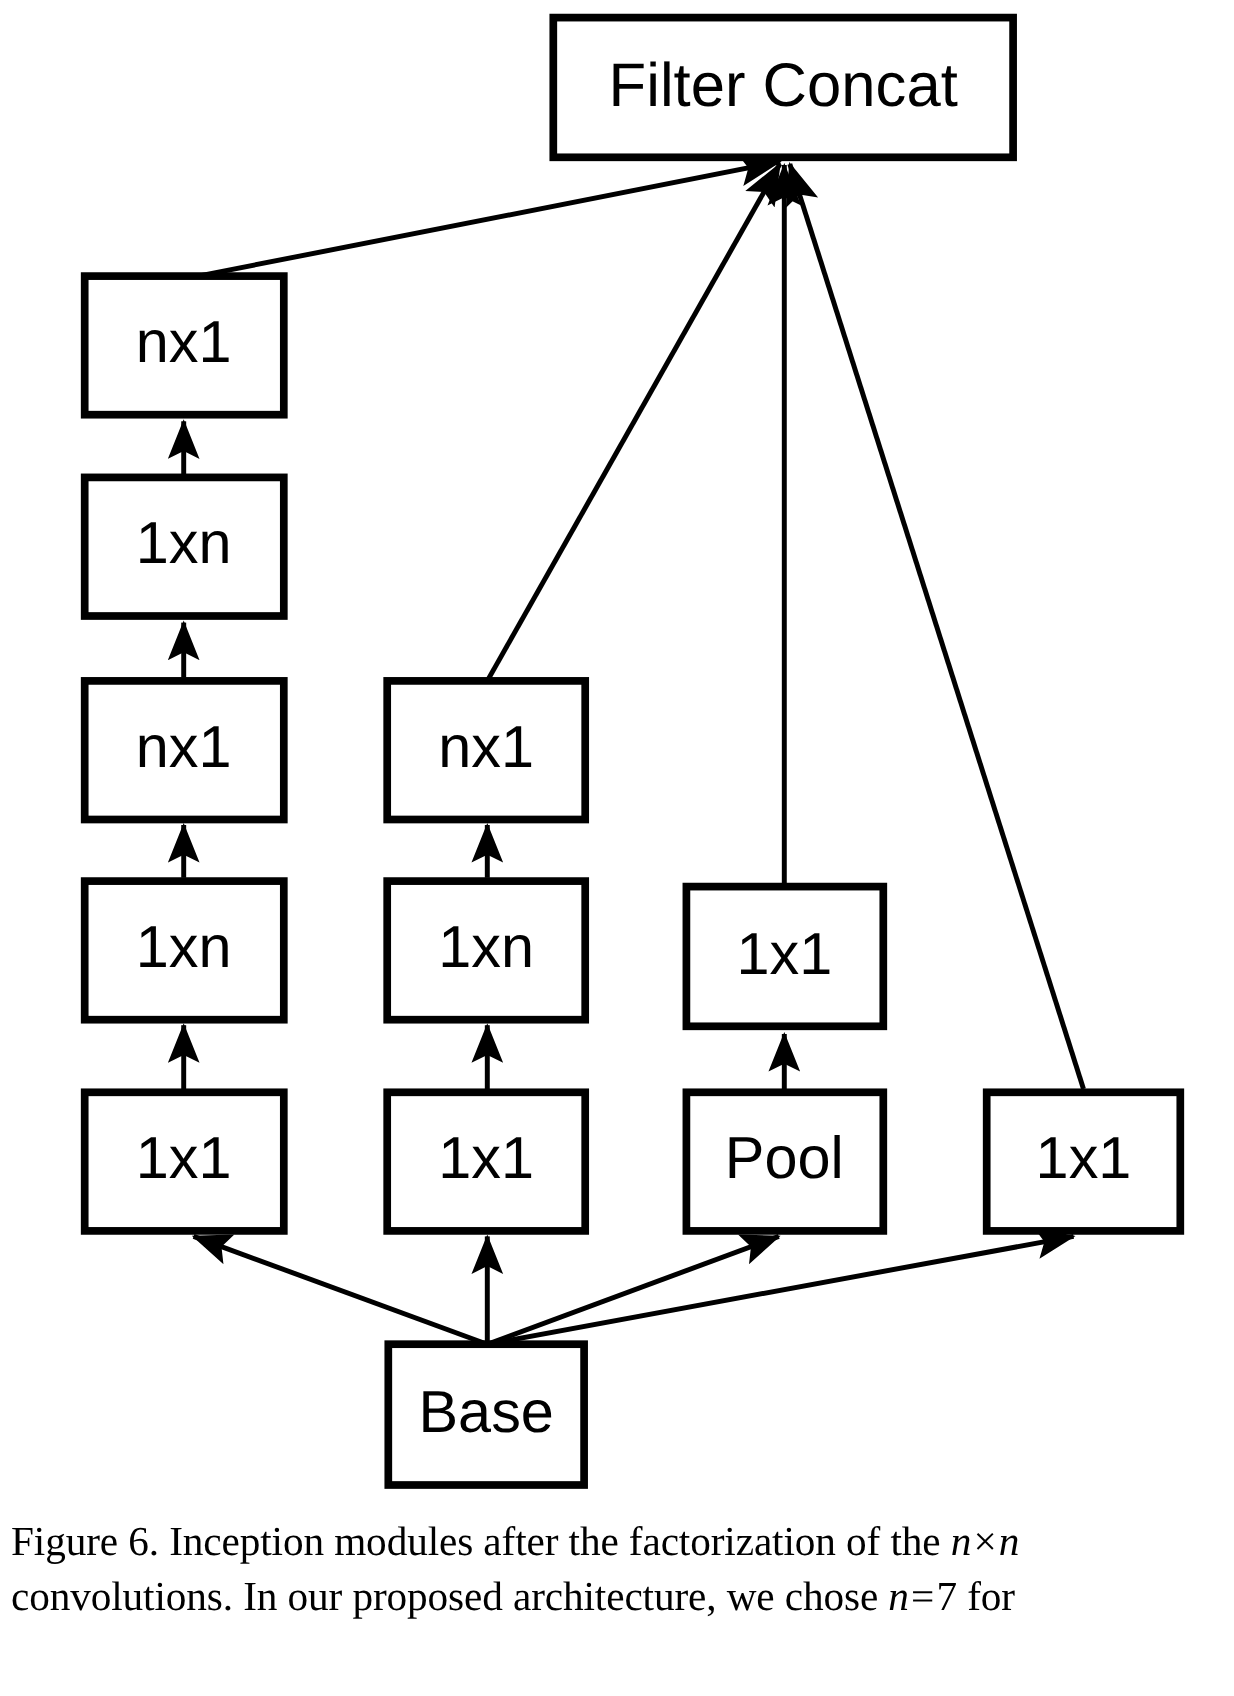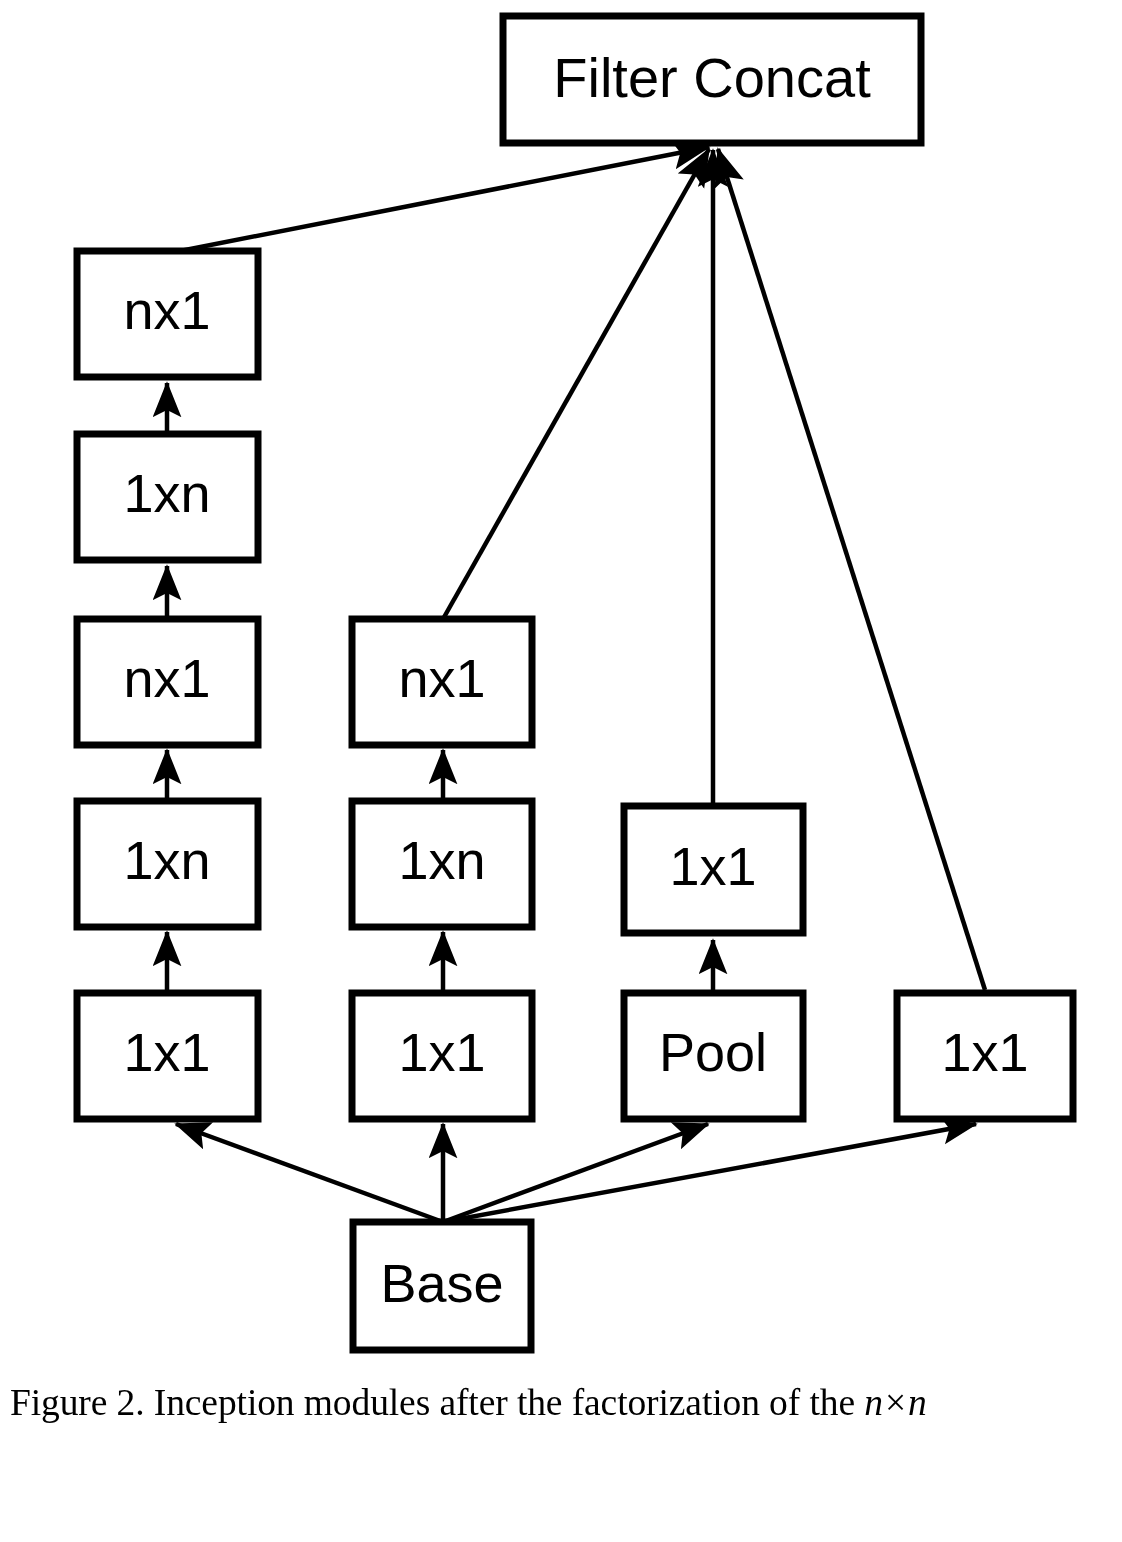--- a/index.html
+++ b/index.html
@@ -175,16 +175,17 @@
       <text class="node-label" x="985" y="1057">1x1</text>
     </g>
 
     <g>
       <rect class="node-box" x="353" y="1222" width="178" height="128"></rect>
       <text class="node-label" x="442" y="1288">Base</text>
     </g>
   </svg>
 
   <div id="caption">
-    <div class="cap-line"><span>Figure 2. Inception modules after the factorization of the </span><span class="mathvar">n</span><span class="times">×</span><span class="mathvar">n</span></div>
+    <div class="cap-line"><span>Figure 6. Inception modules after the factorization of the </span><span class="mathvar">n</span><span class="times">×</span><span class="mathvar">n</span></div>
+    <div class="cap-line"><span>convolutions.  In our proposed architecture, we chose </span><span class="mathvar">n</span><span class="times">=</span><span>7</span><span> for</span></div>
   </div>
 
 </div>
 
 </body></html>

